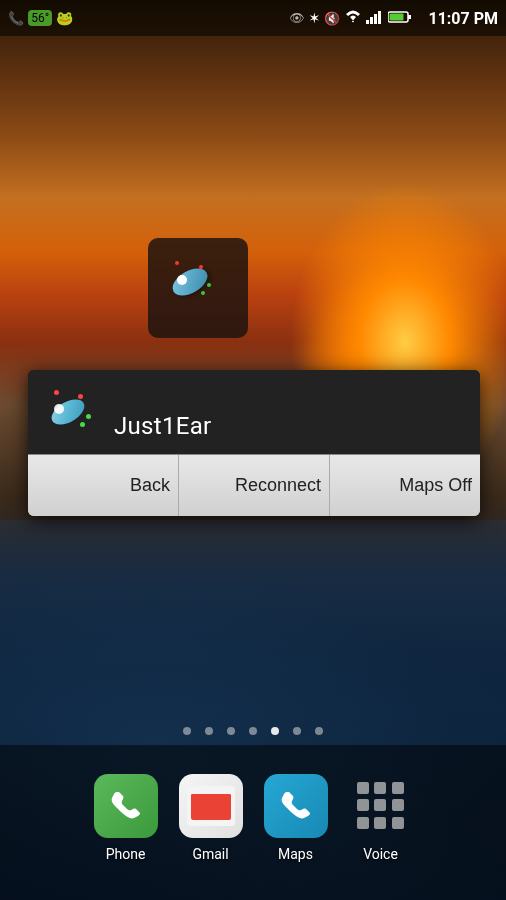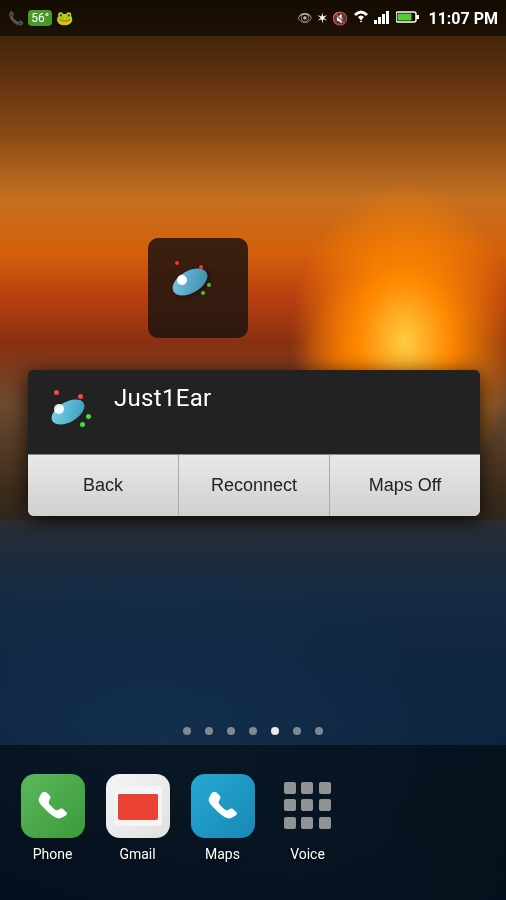--- a/index.html
+++ b/index.html
@@ -88,26 +88,26 @@
 
     .status-icon {
       color: #fff;
       font-size: 14px;
     }
 
     .status-time {
       color: #fff;
       font-size: 16px;
       font-weight: bold;
-      margin-left: 4px;
+      margin-left: 12px;
     }
 
     .temp-badge {
       background: #4a9a2a;
-      color: #ffffff;
+      color: #000000;
       border-radius: 4px;
       font-size: 12px;
       padding: 1px 3px;
     }
 
     
     #app-widget {
       position: absolute;
       top: 238px;
       left: 148px;
@@ -164,21 +164,21 @@
       border-radius: 6px;
       overflow: hidden;
       z-index: 20;
       box-shadow: 0 4px 20px rgba(0,0,0,0.8);
     }
 
     #dialog-header {
       background: #222;
       padding: 14px 16px;
       display: flex;
-      align-items: flex-start;
+      align-items: flex-end;
       gap: 14px;
     }
 
     .dialog-icon {
       width: 56px;
       height: 56px;
       position: relative;
       flex-shrink: 0;
     }
 
@@ -225,21 +225,21 @@
       flex: 1;
       padding: 20px 8px;
       background: linear-gradient(180deg, #e8e8e8, #d0d0d0);
       border: none;
       border-right: 1px solid #aaa;
       cursor: pointer;
       font-size: 18px;
       color: #222;
       font-family: Arial, sans-serif;
       font-weight: 400;
-      text-align: center;
+      text-align: right;
     }
 
     .dialog-btn:last-child {
       border-right: none;
     }
 
     
     #page-dots {
       position: absolute;
       bottom: 165px;
@@ -266,21 +266,21 @@
     
     #dock {
       position: absolute;
       bottom: 0;
       left: 0;
       width: 506px;
       height: 155px;
       background: rgba(0,0,0,0.5);
       display: flex;
       align-items: center;
-      justify-content: flex-start;
+      justify-content: center;
       padding: 10px 10px 20px;
       z-index: 10;
     }
 
     .dock-item {
       display: flex;
       flex-direction: column;
       align-items: center;
       gap: 8px;
       cursor: pointer;

